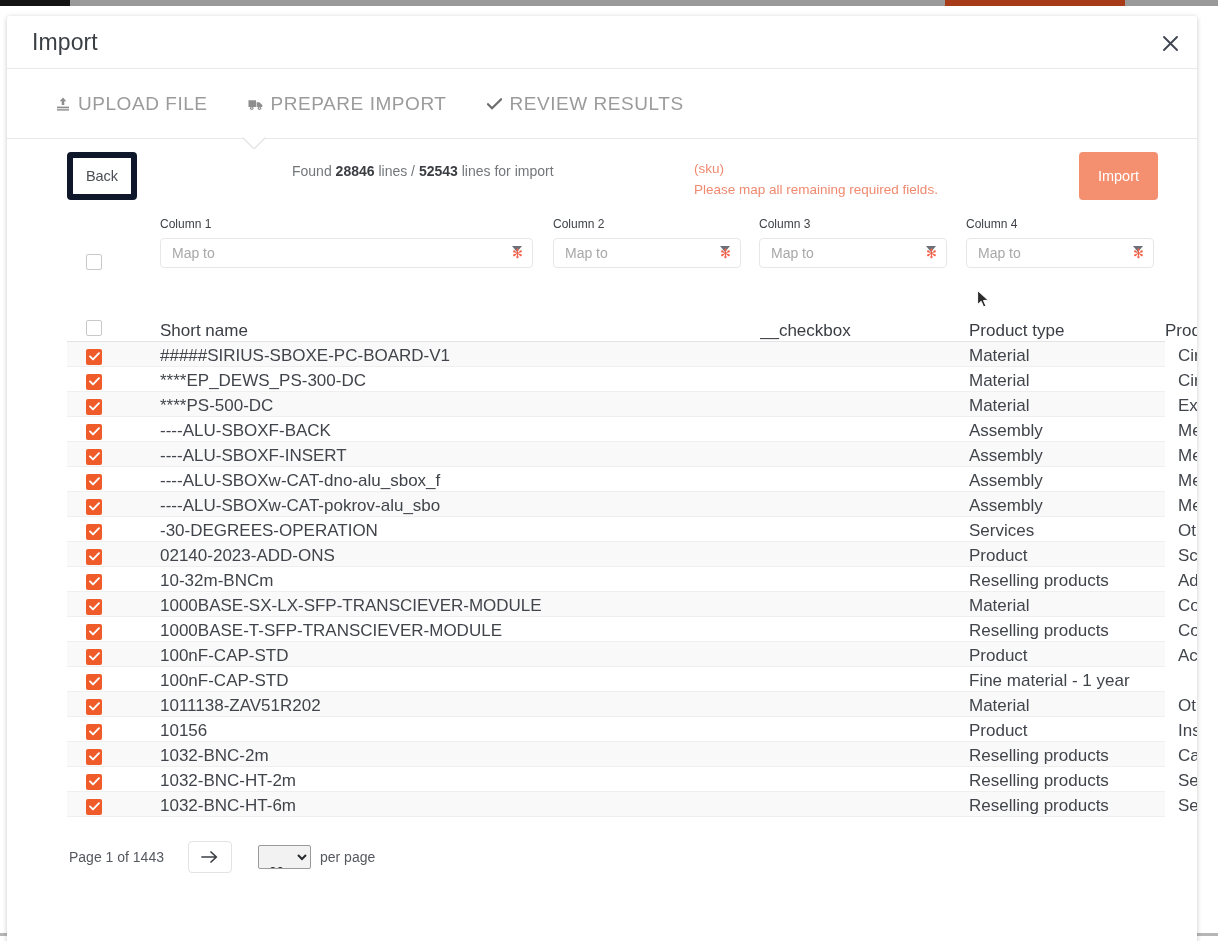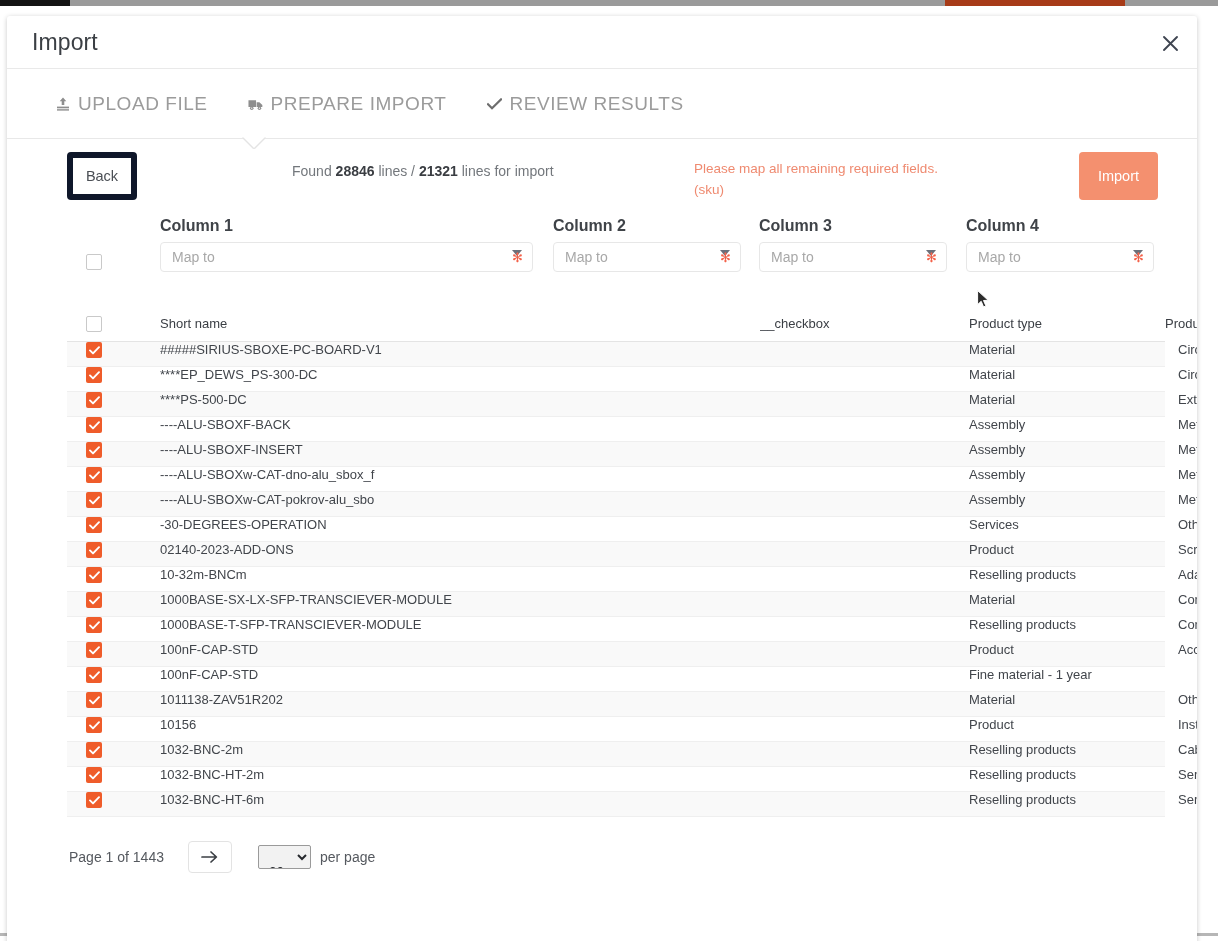--- a/index.html
+++ b/index.html
@@ -148,25 +148,24 @@
     background: #fff;
     cursor: pointer;
     display: inline-block;
   }
   .map-select-all {
     position: absolute;
     left: 79px; top: 37px;
   }
   .map-col { position: absolute; top: 0; }
   .map-col .col-label {
-    font-size: 16px;
+    font-size: 12px;
     color: #3f4348;
     margin-bottom: 7px;
     display: block;
-    font-weight: bold;
   }
   .map-input-wrap {
     position: relative;
     height: 30px;
     border: 1px solid #e7e7e7;
     border-radius: 4px;
     background: #fff;
     display: flex; align-items: center;
   }
   .map-input {
@@ -203,24 +202,24 @@
     font-size: 13px; line-height: 10px;
     color: #f4624a;
     font-family: "Liberation Sans", sans-serif;
   }
 
   
   .tbl { position: absolute; left: 60px; top: 300px; width: 1098px; }
   .trow {
     position: relative;
     display: flex;
-    align-items: flex-start;
+    align-items: flex-end;
     height: 25px;
     border-bottom: 1px solid #efefef;
-    font-size: 13px;
+    font-size: 17px;
     color: #41454b;
   }
   .trow.head {
     height: 26px;
     color: #3a3e44;
     border-bottom: 1px solid #e4e4e4;
   }
   .trow.alt { background: #f9f9f9; }
   .c-check { width: 93px; padding-left: 19px; flex: none; }
   .c-name  { width: 600px; flex: none; overflow: hidden; white-space: nowrap; }
@@ -332,26 +331,26 @@
         <span>REVIEW RESULTS</span>
       </div>
     </div>
     <div class="tab-caret"></div>
   </div>
 
   <div class="action-bar">
     <button class="btn-back">Back</button>
 
     <div class="found-line">
-      <span>Found </span><b>28846</b><span> lines / </span><b>21321</b><span> lines for import</span>
+      <span>Found </span><b>28846</b><span> lines / </span><b>52543</b><span> lines for import</span>
     </div>
 
     <div class="map-warning">
+      <div>(sku)</div>
       <div>Please map all remaining required fields.</div>
-      <div>(sku)</div>
     </div>
 
     <button class="btn-import">Import</button>
   </div>
 
   <div class="map-row">
     <span class="cb-square map-select-all"></span>
 
     <div class="map-col" style="left:153px; width:373px;">
       <span class="col-label">Column 1</span>

